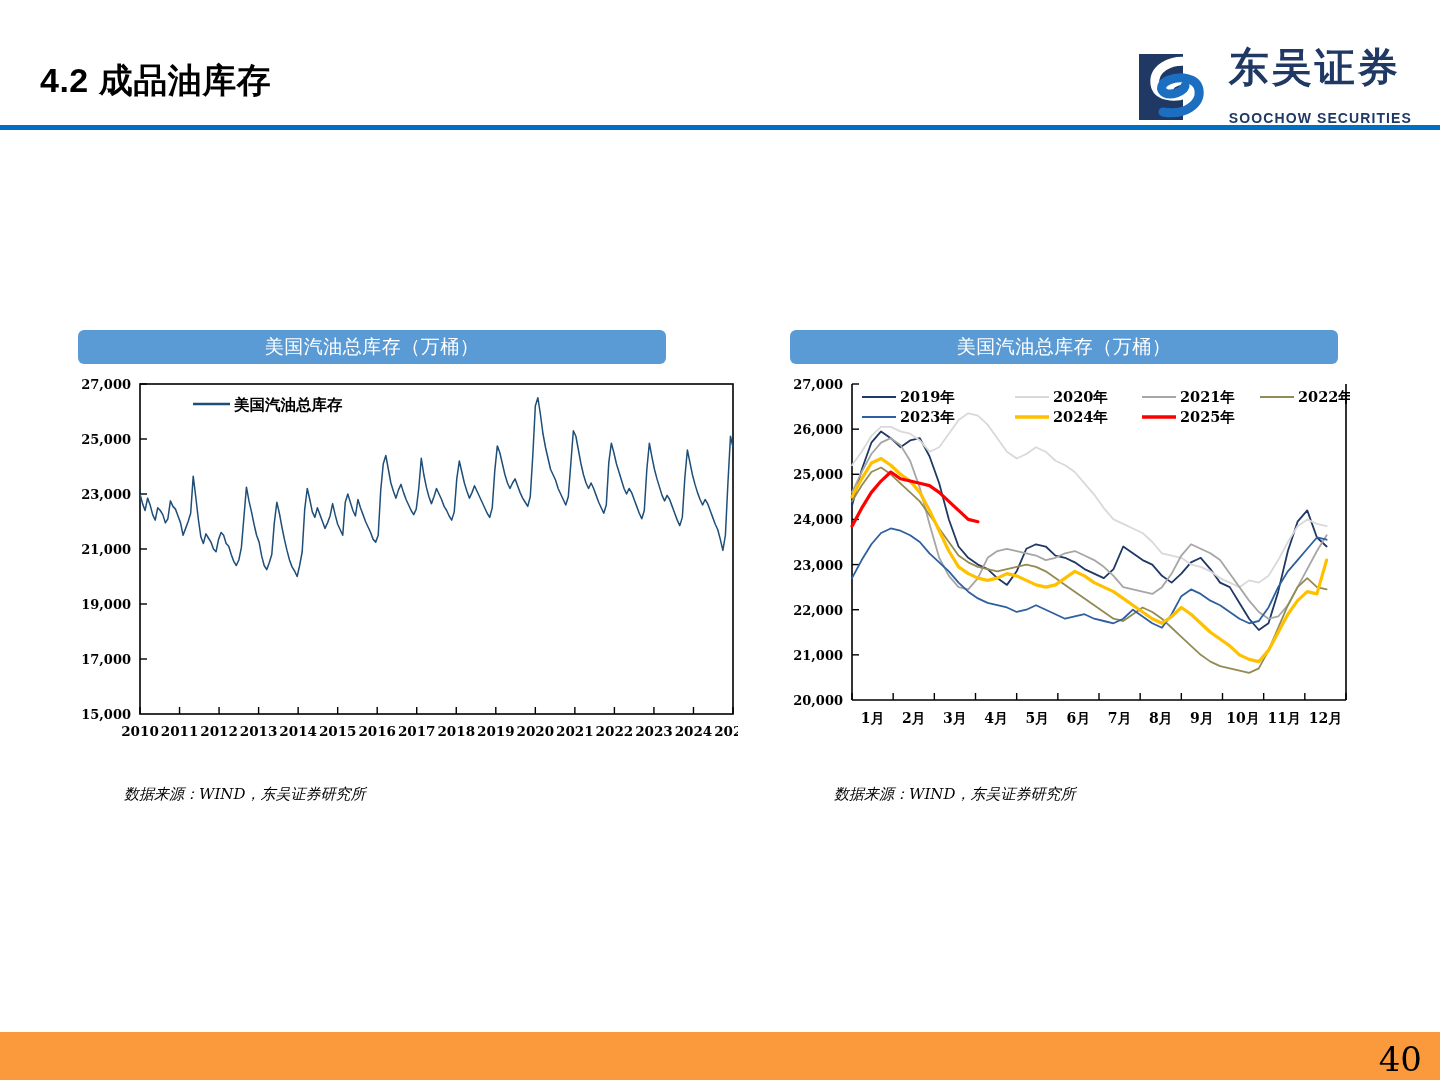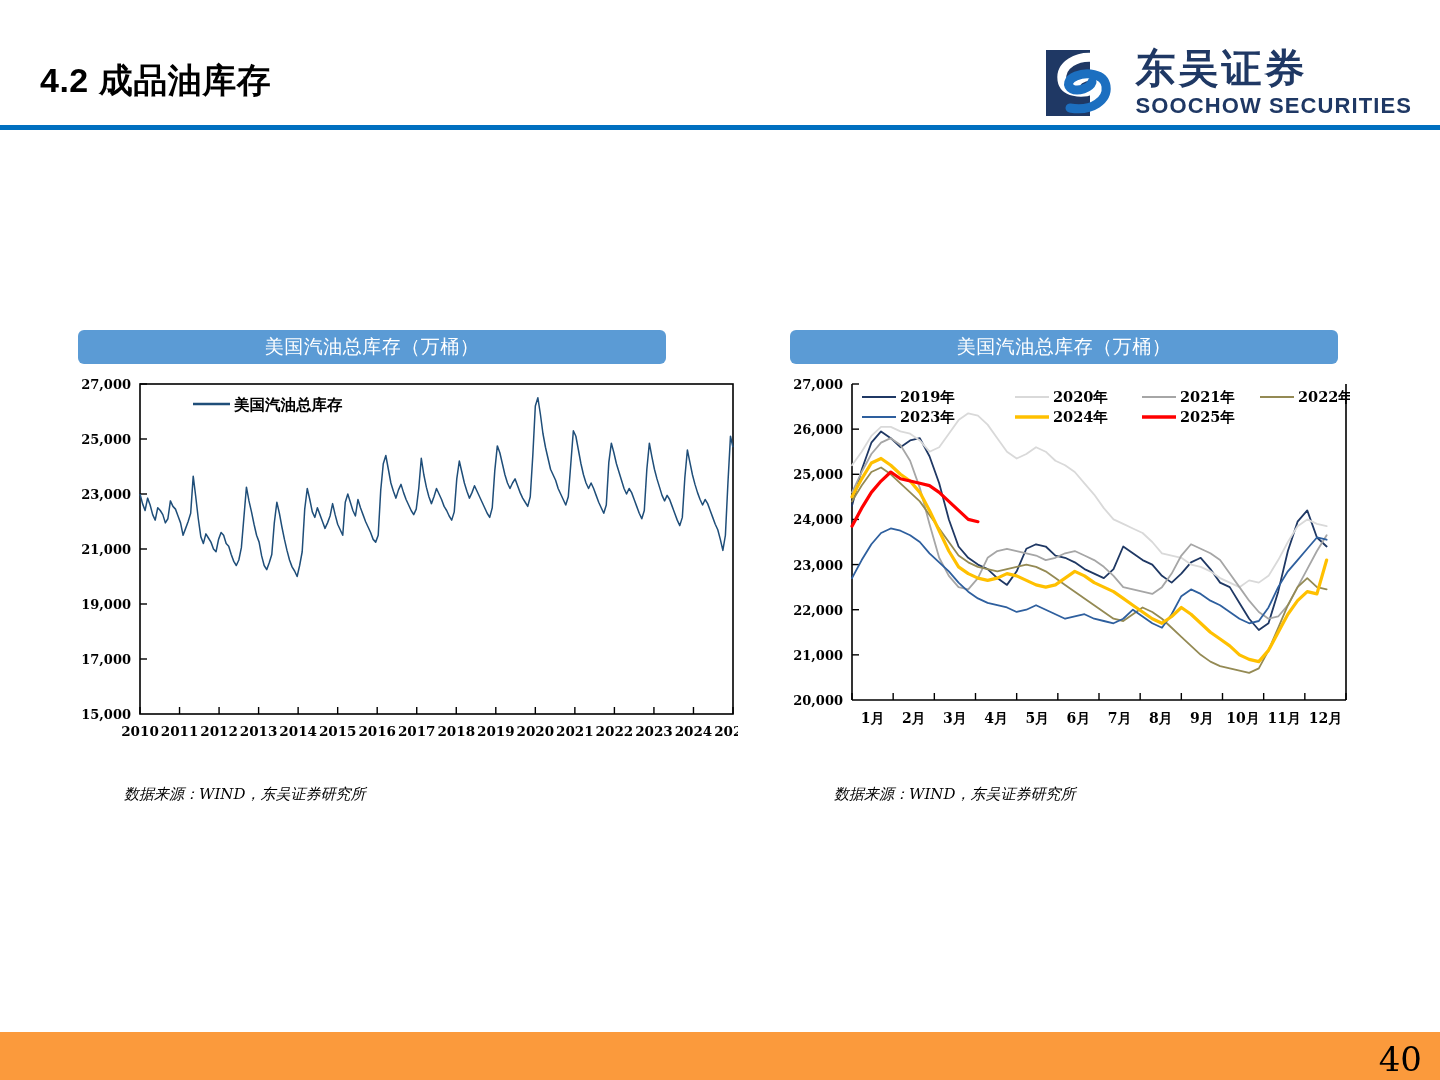--- a/index.html
+++ b/index.html
@@ -60,28 +60,28 @@
     display: flex;
     flex-direction: column;
     justify-content: center;
     line-height: 1;
   }
   #logo-cn {
     font-size: 40px;
     font-weight: bold;
     color: #1F3864;
     letter-spacing: 3px;
-    font-family: Liberation Sans, sans-serif;
+    font-family: Liberation Serif, serif;
   }
   #logo-en {
-    font-size: 22px;
+    font-size: 14px;
     font-weight: bold;
     color: #1F3864;
     letter-spacing: 1.1px;
-    margin-top: 7px;
+    margin-top: 23px;
     font-family: "Liberation Sans", sans-serif;
   }
 
   
   .chart-block {
     position: absolute;
     top: 330px;
   }
   #chart-block-left { left: 78px; width: 660px; }
   #chart-block-right { left: 790px; width: 560px; }

